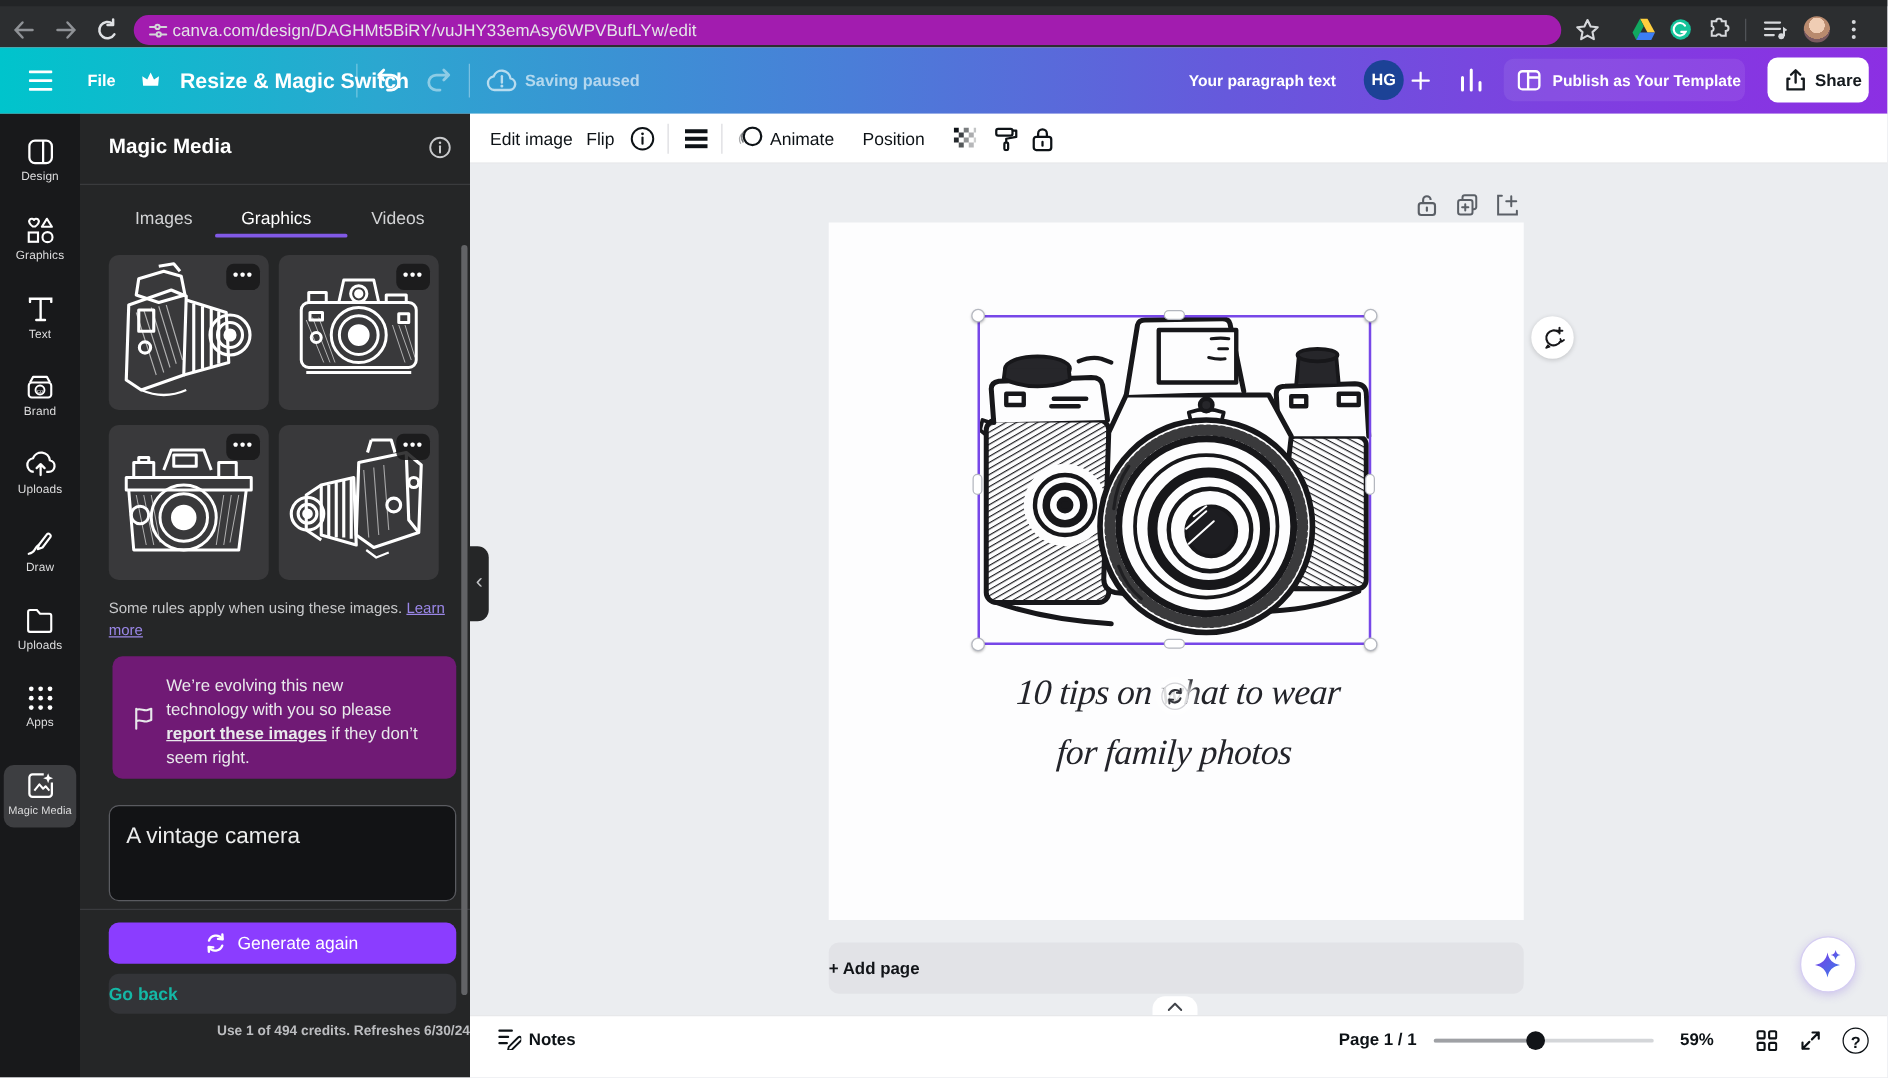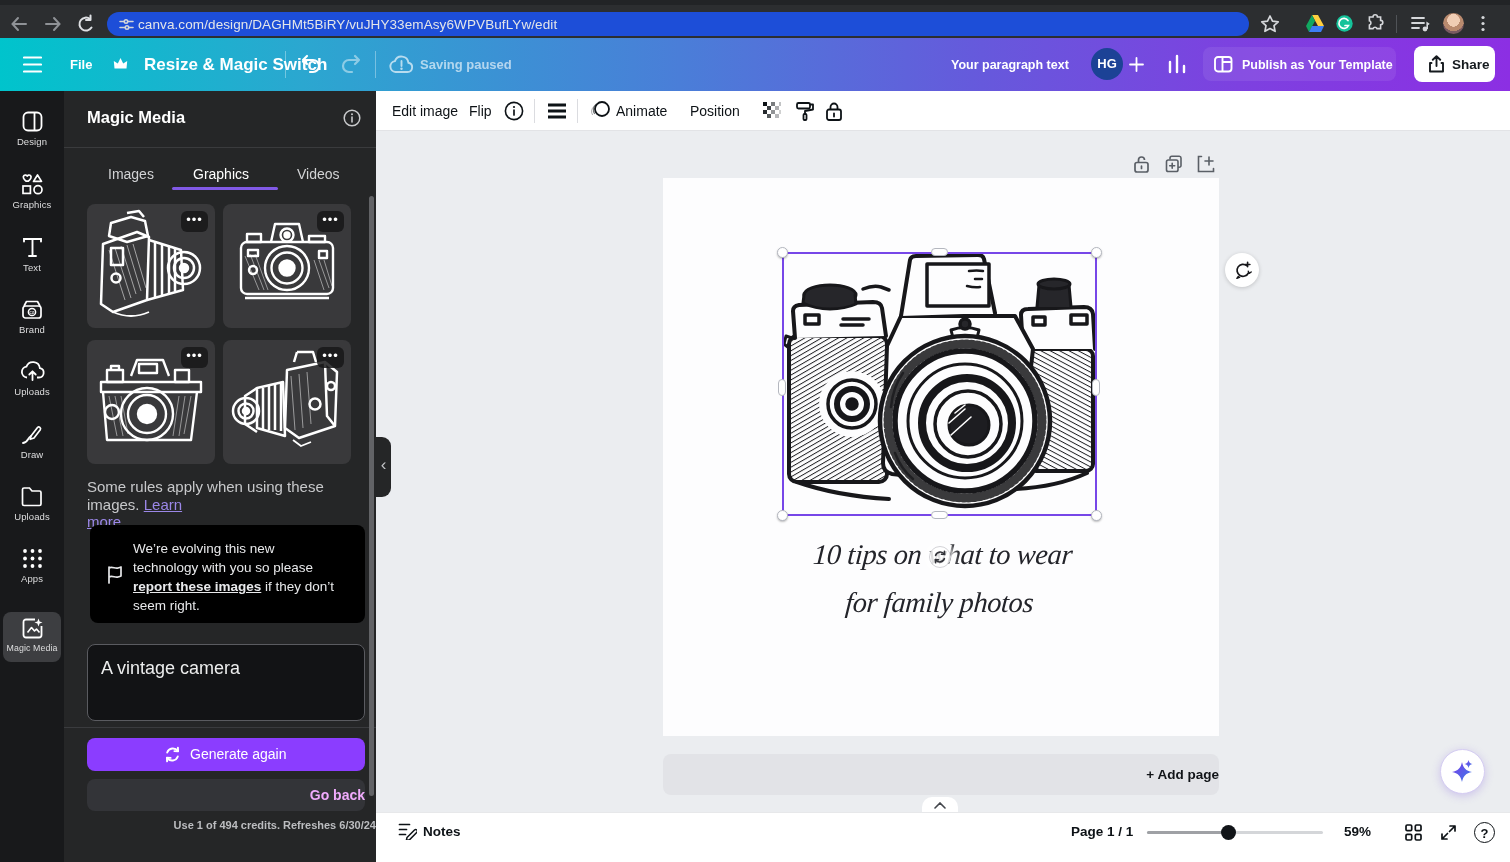--- a/index.html
+++ b/index.html
@@ -3,21 +3,21 @@
 <meta charset="utf-8">
 <style>
   * { margin:0; padding:0; box-sizing:border-box; }
   html,body { width:1510px; height:862px; overflow:hidden; }
   body { font-family:"Liberation Sans",sans-serif; position:relative; background:#ebedf0; }
   .abs { position:absolute; }
   svg { display:block; }
 
   
   #chrome { left:0; top:0; width:1510px; height:38px; background:#2c2e30; border-top:5px solid #222426; }
-  #urlpill { left:107px; top:7px; width:1142px; height:24px; border-radius:12px; background:#1d4ed8; display:flex; align-items:center; }
+  #urlpill { left:107px; top:7px; width:1142px; height:24px; border-radius:12px; background:#a21caf; display:flex; align-items:center; }
   #urltxt { color:#e4e6e8; font-size:13.5px; margin-left:31px; letter-spacing:.1px; }
 
   
   #cheader { left:0; top:38px; width:1510px; height:53px;
     background:linear-gradient(90deg,#00c4cc 0%,#2ba7d0 20%,#4a7ed8 45%,#6659dc 65%,#7d41e0 82%,#8c2fe3 100%);
     color:#fff; }
   .hbtn { position:absolute; top:0; height:53px; display:flex; align-items:center; font-size:13px; font-weight:bold; color:#fff; }
   .hsep { position:absolute; top:13px; width:1px; height:27px; background:rgba(255,255,255,.35); }
 
   
@@ -32,21 +32,21 @@
   .dots { position:absolute; top:7px; right:7px; width:27px; height:21px; border-radius:6px; background:rgba(23,23,25,.85); color:#fff; text-align:center; line-height:17px; font-size:13px; letter-spacing:1px; }
 
   
   #toolbar { left:376px; top:91px; width:1134px; height:40px; background:#fff; border-bottom:1px solid #e2e3e6; }
   .titem { position:absolute; top:0; height:39px; display:flex; align-items:center; color:#0d1216; font-size:14px; font-weight:500; }
   .tsep { position:absolute; top:8px; width:1px; height:24px; background:#dbdce0; }
 
   
   #canvas { left:376px; top:131px; width:1134px; height:681px; background:#ebedf0; }
   #page { position:absolute; left:287px; top:47px; width:556px; height:558px; background:#fdfdfe; }
-  #addpage { position:absolute; left:287px; top:623px; width:556px; height:41px; border-radius:8px; background:#e2e3e7; color:#111418; font-weight:bold; font-size:13.5px; text-align:right; line-height:41px; }
+  #addpage { position:absolute; left:287px; top:623px; width:556px; height:41px; border-radius:8px; background:#e2e3e7; color:#111418; font-weight:bold; font-size:13.5px; text-align:left; line-height:41px; }
 
   
   #statusbar { left:376px; top:812px; width:1134px; height:50px; background:#fff; border-top:1px solid #e7e8ea; }
   .sitem { position:absolute; color:#0d1216; font-size:13.5px; font-weight:bold; }
 </style>
 </head>
 <body>
 
 <div id="chrome" class="abs">
 
@@ -329,23 +329,23 @@
           <circle cx="108" cy="46" r="4"></circle>
         <path d="M70 100 l8 6 10-4" stroke-width="1.8"></path>
       </g>
       <g stroke="#fff" stroke-width=".9" opacity=".55">
         <path d="M68 36 l4 54 M76 34 l4 54 M84 32 l4 52"></path>
       </g>
     </svg>
     <div class="dots">•••</div>
   </div>
 
-  <div class="abs" style="left:23px;top:387px;width:278px;font-size:15px;line-height:17.5px;color:#c7c8ca">Some rules apply when using these images.&nbsp;<span style="color:#9b87e8;text-decoration:underline">Learn<br>more</span></div>
-
-  <div class="abs" style="left:26px;top:434px;width:275px;height:98px;border-radius:8px;background:#000000">
+  <div class="abs" style="left:23px;top:387px;width:278px;font-size:12px;line-height:17.5px;color:#c7c8ca">Some rules apply when using these images.&nbsp;<span style="color:#9b87e8;text-decoration:underline">Learn<br>more</span></div>
+
+  <div class="abs" style="left:26px;top:434px;width:275px;height:98px;border-radius:8px;background:#701a75">
     <svg class="abs" style="left:17px;top:40px" width="16" height="19" viewBox="0 0 16 19">
       <path d="M2 18 V2 M2 3 c3-2 6 1 9 0 q2-.6 3-1 v9 q-1 .4-3 1 c-3 1-6-2-9 0" fill="none" stroke="#e7e8ea" stroke-width="1.7" stroke-linejoin="round" stroke-linecap="round"></path>
     </svg>
     <div class="abs" style="left:43px;top:14px;width:228px;font-size:13.5px;line-height:19px;color:#e8e9eb">We’re evolving this new<br>technology with you so please<br><b style="text-decoration:underline">report these images</b> if they don’t<br>seem right.</div>
   </div>
 
   <div class="abs" style="left:23px;top:553px;width:278px;height:77px;border-radius:8px;background:#121315;border:1px solid #5a5b60">
     <div class="abs" style="left:13px;top:13px;font-size:18px;color:#eceded">A vintage camera</div>
   </div>
 
@@ -354,21 +354,21 @@
   <div class="abs" style="left:23px;top:647px;width:278px;height:33px;border-radius:8px;background:#8b3dff">
     <svg class="abs" style="left:77px;top:8px" width="17" height="17" viewBox="0 0 17 17">
       <g fill="none" stroke="#fff" stroke-width="1.9" stroke-linecap="round">
         <path d="M3.2 6.5 a6 6 0 0 1 10.6-1.4 M13.8 10.5 a6 6 0 0 1 -10.6 1.4"></path>
         <path d="M13.9 1.6 l.2 3.8 -3.7-.3 M3.1 15.4 l-.2-3.8 3.7.3" stroke-linejoin="round"></path>
       </g>
     </svg>
     <div class="abs" style="left:103px;top:8px;font-size:14px;font-weight:normal;color:#fff">Generate again</div>
   </div>
   <div class="abs" style="left:23px;top:688px;width:278px;height:32px;border-radius:8px;background:#333438">
-    <div style="text-align:right;line-height:32px;font-size:14px;font-weight:bold;color:#f0abfc">Go back</div>
+    <div style="text-align:left;line-height:32px;font-size:14px;font-weight:bold;color:#14b8a6">Go back</div>
   </div>
   <div class="abs" style="left:0;top:728px;width:312px;text-align:right;font-size:11px;font-weight:bold;color:#bcbdc0">Use 1 of 494 credits. Refreshes 6/30/24</div>
 
   <div class="abs" style="left:305px;top:105px;width:5px;height:600px;border-radius:3px;background:#626366"></div>
 </div>
 <div class="abs" style="left:376px;top:437px;width:15px;height:60px;background:#252627;border-radius:0 9px 9px 0;z-index:30">
   <div style="color:#c2c3c6;font-size:17px;line-height:56px;text-align:center">‹</div>
 </div>
 
 <div id="toolbar" class="abs">

